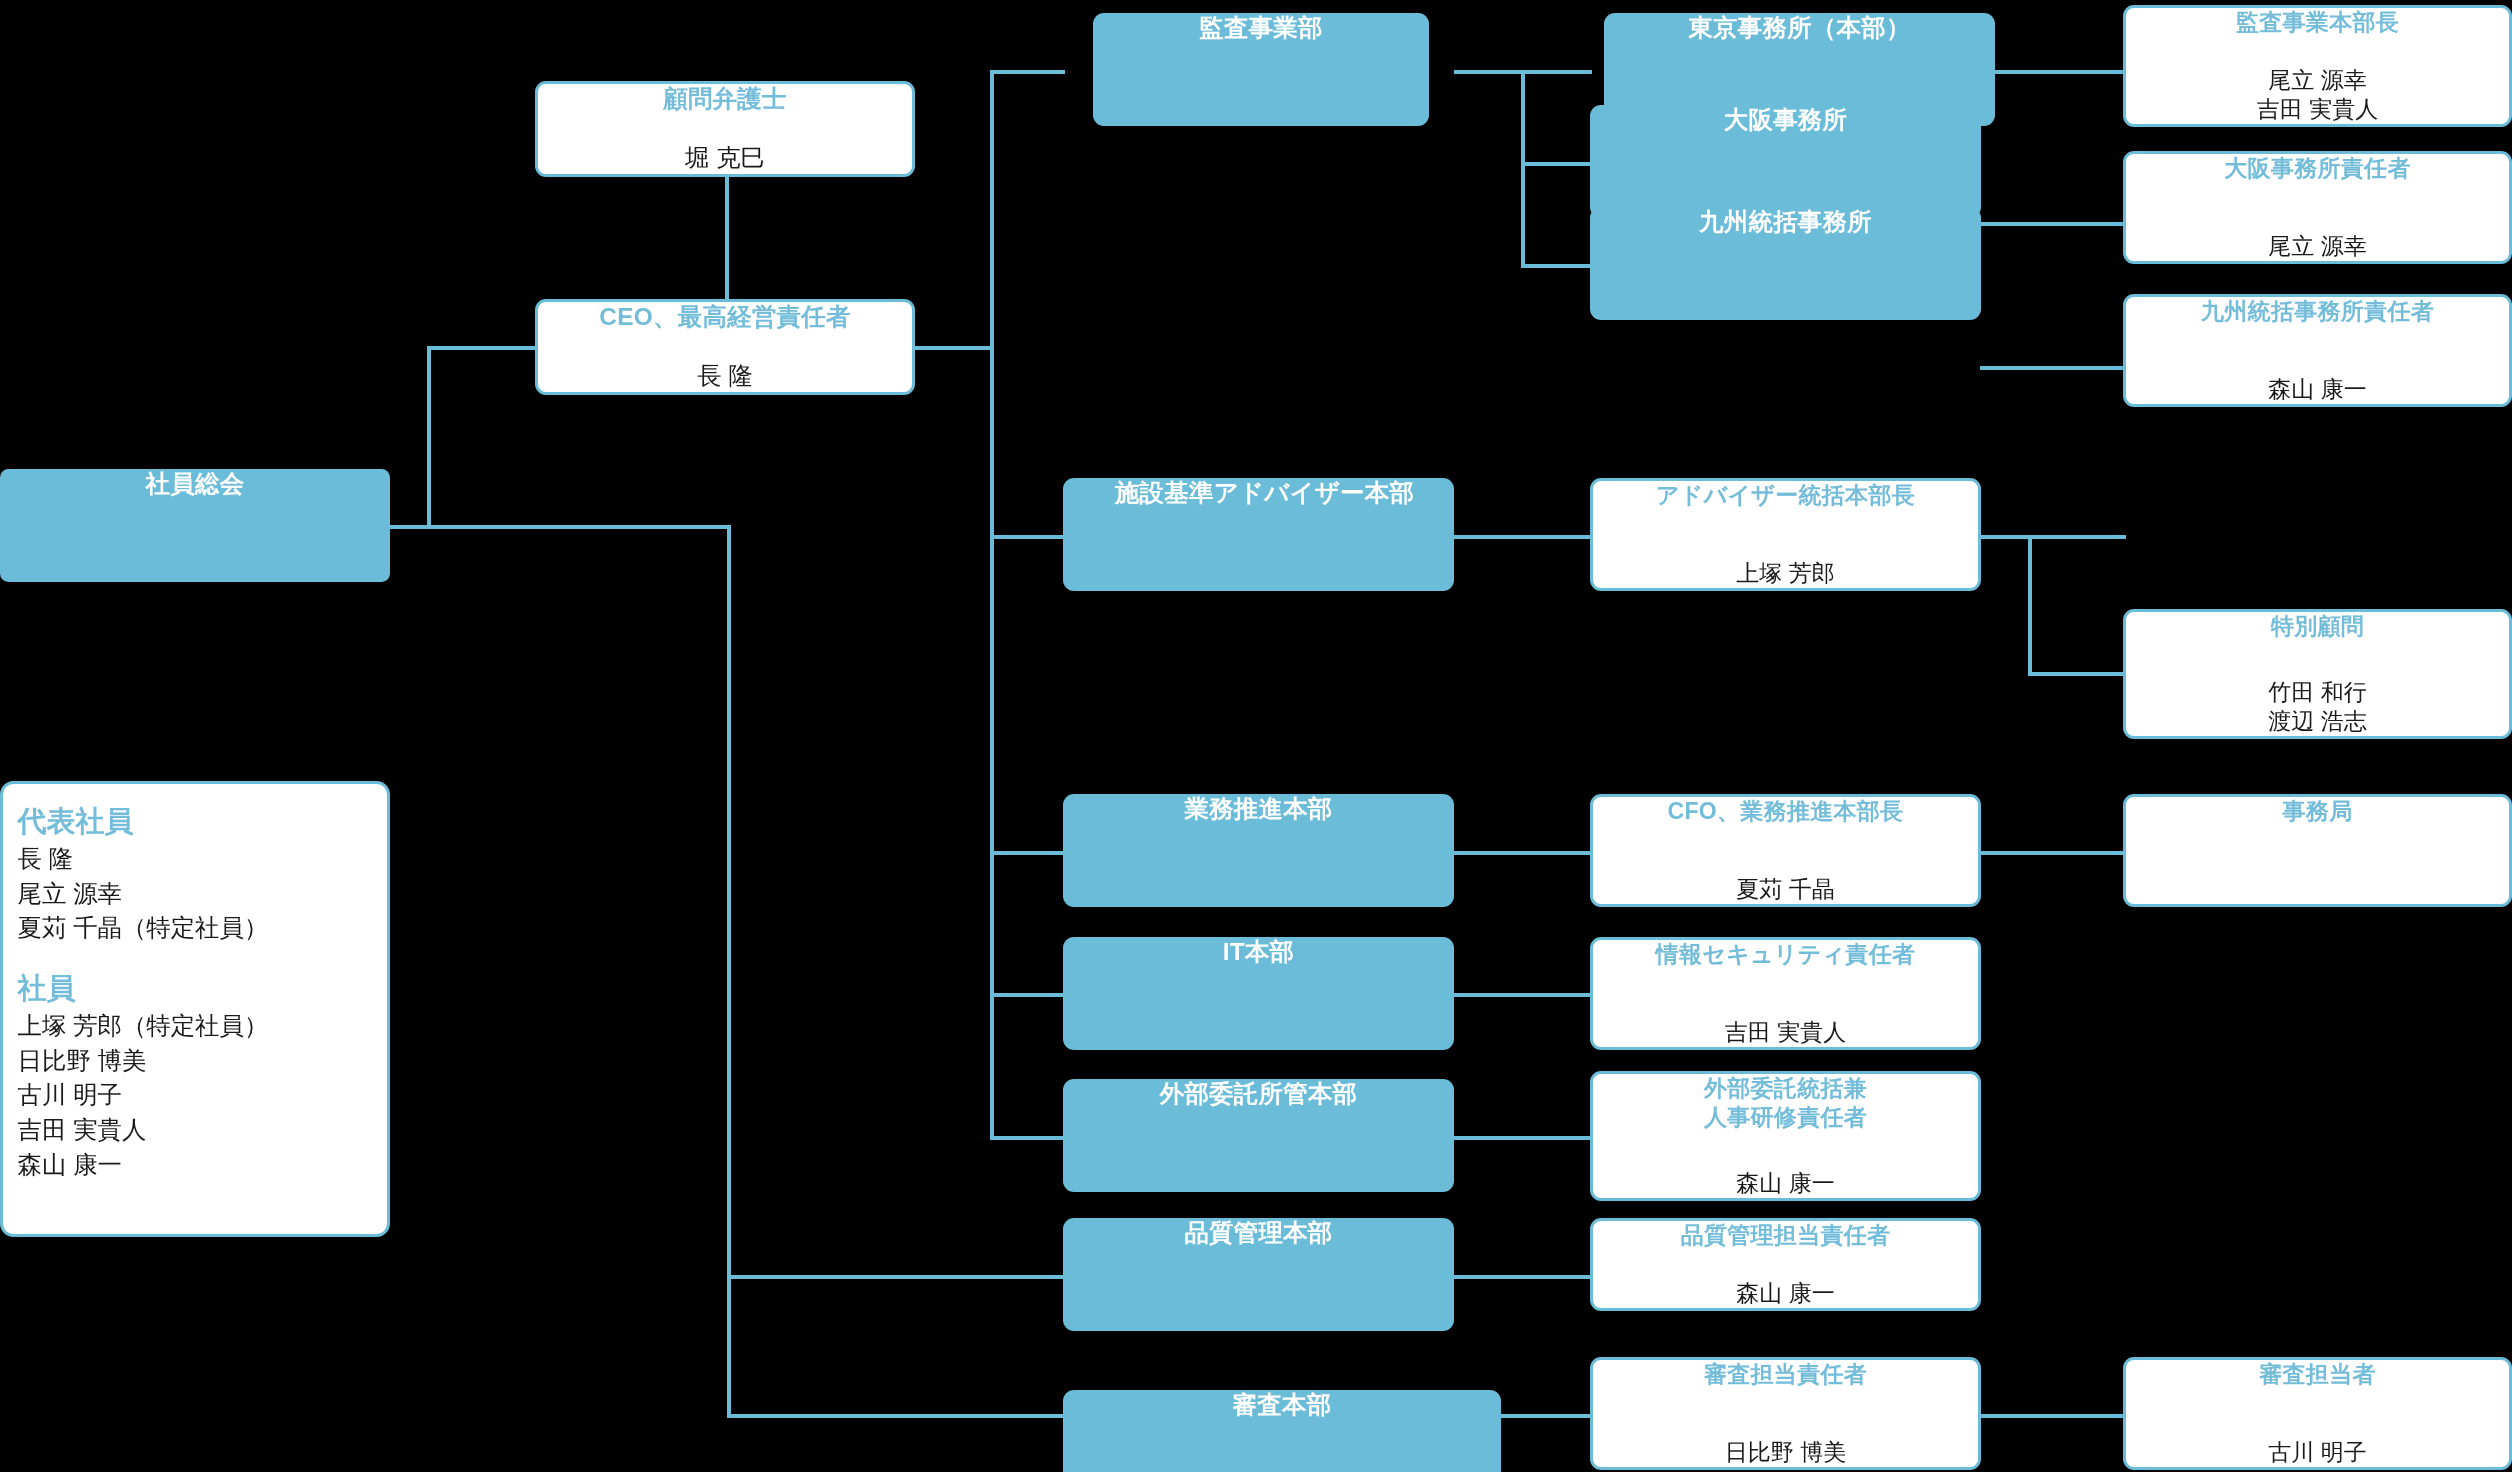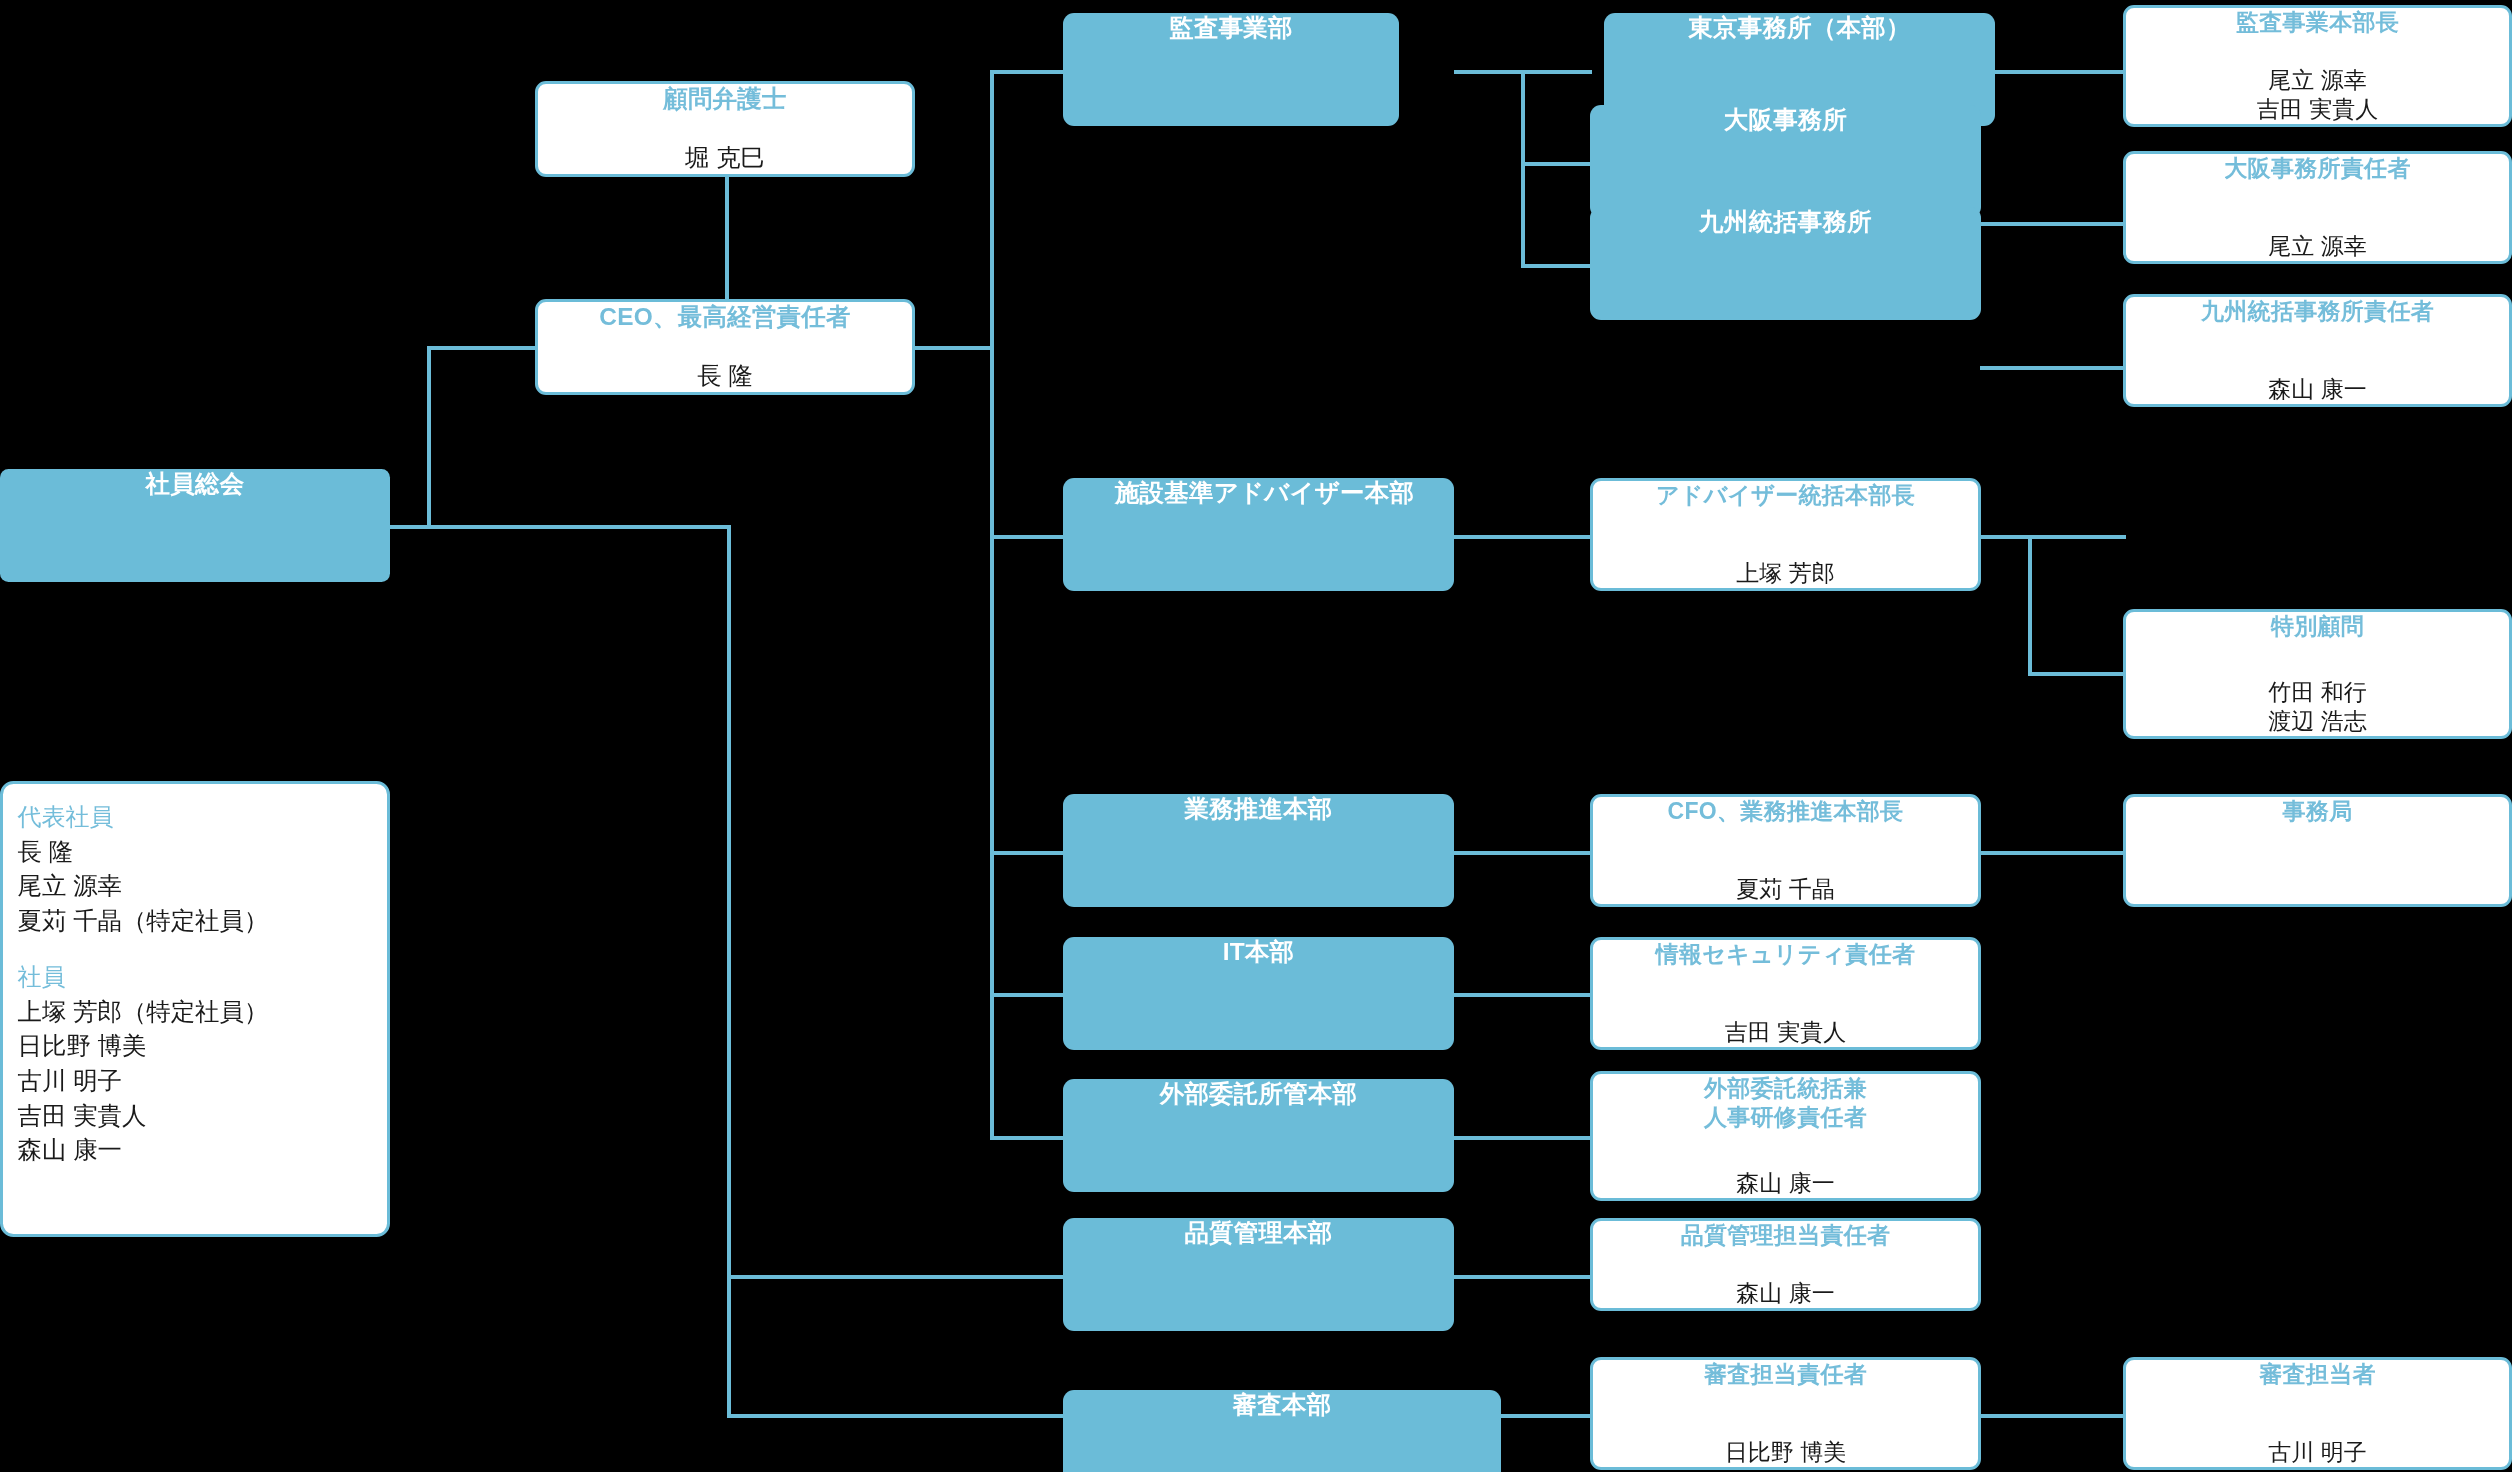--- a/index.html
+++ b/index.html
@@ -62,22 +62,22 @@
     box-sizing:border-box;
     background:#FFFFFF;
     border:3px solid #6BBCD8;
     border-radius:13.4px;
     padding:16px 0 12.2px 14.6px;
     z-index:3;
     text-align:left;
   }
   .roster .grp{
     color:#74BDDA;
-    font-weight:normal;
-    font-size:24px;
+    font-weight:bold;
+    font-size:29px;
     line-height:1.45;
   }
   .roster .mem{
     color:#1A1A1A;
     font-size:24.4px;
     line-height:1.42;
     white-space:nowrap;
   }
   .roster .spacer{height:21px;}
 </style>
@@ -163,21 +163,21 @@
   <div class="node outline f40" style="left:535px; top:81px; width:380px; height:96px;">
     <div class="ttl">顧問弁護士</div>
     <div class="nm">堀 克巳</div>
   </div>
 
   <div class="node outline f40" style="left:535px; top:299px; width:380px; height:96px;">
     <div class="ttl">CEO、最高経営責任者</div>
     <div class="nm">長 隆</div>
   </div>
 
-  <div class="node fill f40" style="left:1063px; top:13.4px; width:336px; height:113px;">
+  <div class="node fill f40" style="left:1093px; top:13.4px; width:336px; height:113px;">
     <div class="ttl">監査事業部</div>
   </div>
 
   <div class="node fill f40" style="left:1063px; top:478px; width:391px; height:113px;padding-left:12px;">
     <div class="ttl">施設基準アドバイザー本部</div>
   </div>
 
   <div class="node fill f40" style="left:1063px; top:794px; width:391px; height:113px;">
     <div class="ttl">業務推進本部</div>
   </div>

